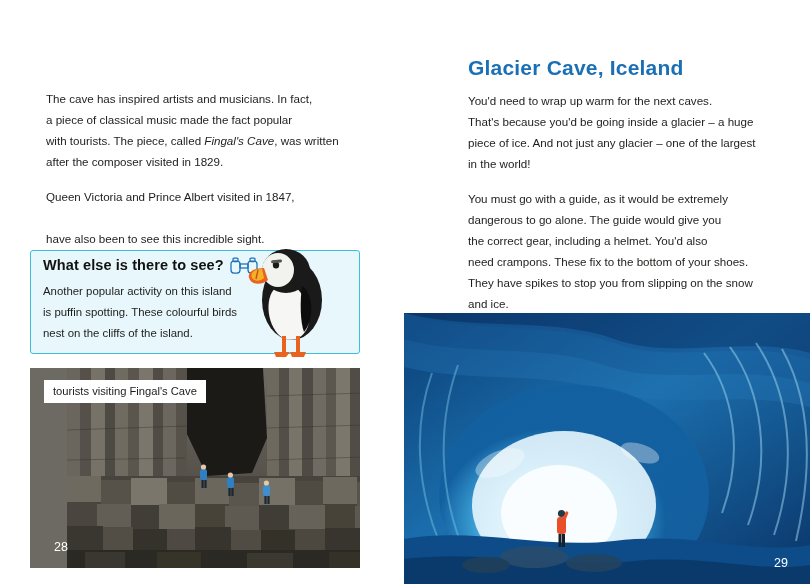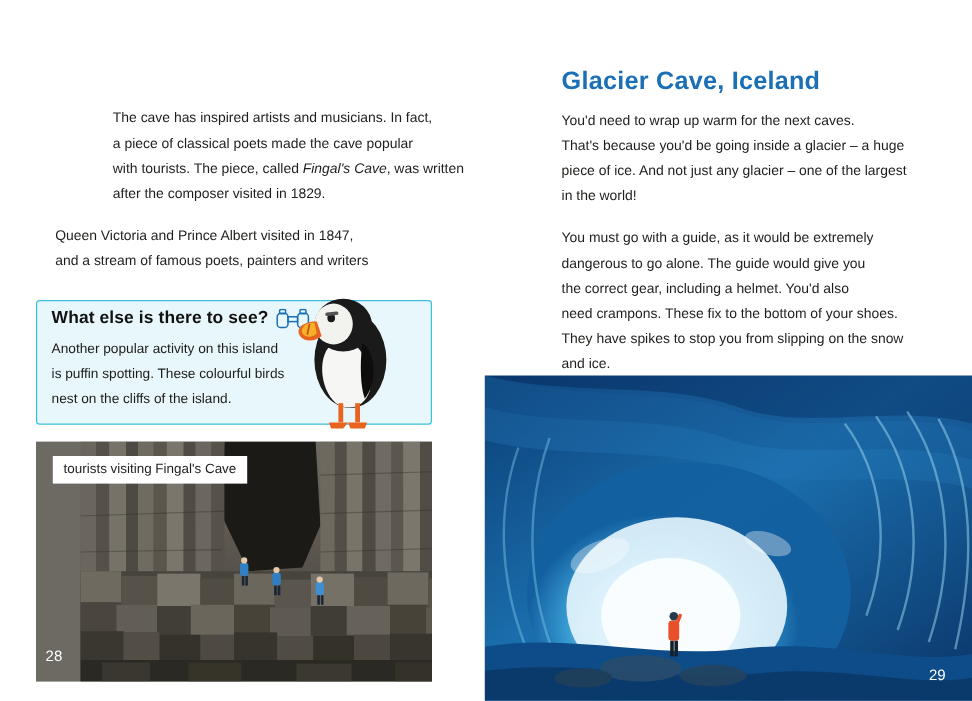--- a/index.html
+++ b/index.html
@@ -27,21 +27,20 @@
   .body-text {
     font-family: "Liberation Sans", sans-serif;
     font-size: 11.6px;
     line-height: 21px;
     color: #1d1d1b;
   }
   .left-para-1 {
     position: absolute;
     left: 46px; top: 88px;
     width: 320px;
-    margin-left: 48px;
   }
   .left-para-2 {
     position: absolute;
     left: 46px; top: 186px;
     width: 320px;
   }
   .body-text i { font-style: italic; }
 
   
   .fact-box {
@@ -156,28 +155,29 @@
 </style>
 </head>
 <body>
 
 <div class="page">
 
   <div class="left-page">
 
     <div class="body-text left-para-1">
       <span>The cave has inspired artists and musicians. In fact,</span><br>
-      <span>a piece of classical poets made the cave popular</span><br>
+      <span>a piece of classical music made the fact popular</span><br>
       <span>with tourists. The piece, called </span><i>Fingal's Cave</i><span>, was written</span><br>
       <span>after the composer visited in 1829.</span>
     </div>
 
     <div class="body-text left-para-2">
       <span>Queen Victoria and Prince Albert visited in 1847,</span><br>
-      <span>and a stream of famous poets, painters and writers</span><br>
+      <br>
+      <span>have also been to see this incredible sight.</span>
     </div>
 
     <div class="fact-box">
       <div class="fact-box-title">What else is there to see?</div>
       <svg class="binoculars-icon" viewBox="0 0 60 36">
         <rect x="4" y="8" width="18" height="24" rx="6" fill="none" stroke="#1b6fb5" stroke-width="2.5"></rect>
         <rect x="38" y="8" width="18" height="24" rx="6" fill="none" stroke="#1b6fb5" stroke-width="2.5"></rect>
         <rect x="22" y="14" width="16" height="8" fill="none" stroke="#1b6fb5" stroke-width="2.5"></rect>
         <rect x="8" y="2" width="10" height="7" rx="2" fill="none" stroke="#1b6fb5" stroke-width="2.5"></rect>
         <rect x="42" y="2" width="10" height="7" rx="2" fill="none" stroke="#1b6fb5" stroke-width="2.5"></rect>
@@ -323,21 +323,21 @@
           <circle cx="163.4" cy="107" r="2.6" fill="#e6c9a8"></circle>
         </g>
         <g>
           <rect x="196" y="117" width="7" height="11" rx="2.5" fill="#3e8ed0"></rect>
           <rect x="197.4" y="128" width="2.2" height="8" fill="#1c2733"></rect>
           <rect x="200.4" y="128" width="2.2" height="8" fill="#1c2733"></rect>
           <circle cx="199.4" cy="115" r="2.6" fill="#e6c9a8"></circle>
         </g>
       </svg>
       <div class="caption-label">tourists visiting Fingal's Cave</div>
-      <div class="page-num-left" style="left:8px; top:172px;">28</div>
+      <div class="page-num-left" style="left:24px; top:172px;">28</div>
     </div>
   </div>
 
   <div class="right-page">
 
     <div class="right-title">Glacier Cave, Iceland</div>
 
     <div class="body-text right-para-1">
       <span>You'd need to wrap up warm for the next caves.</span><br>
       <span>That's because you'd be going inside a glacier – a huge</span><br>

